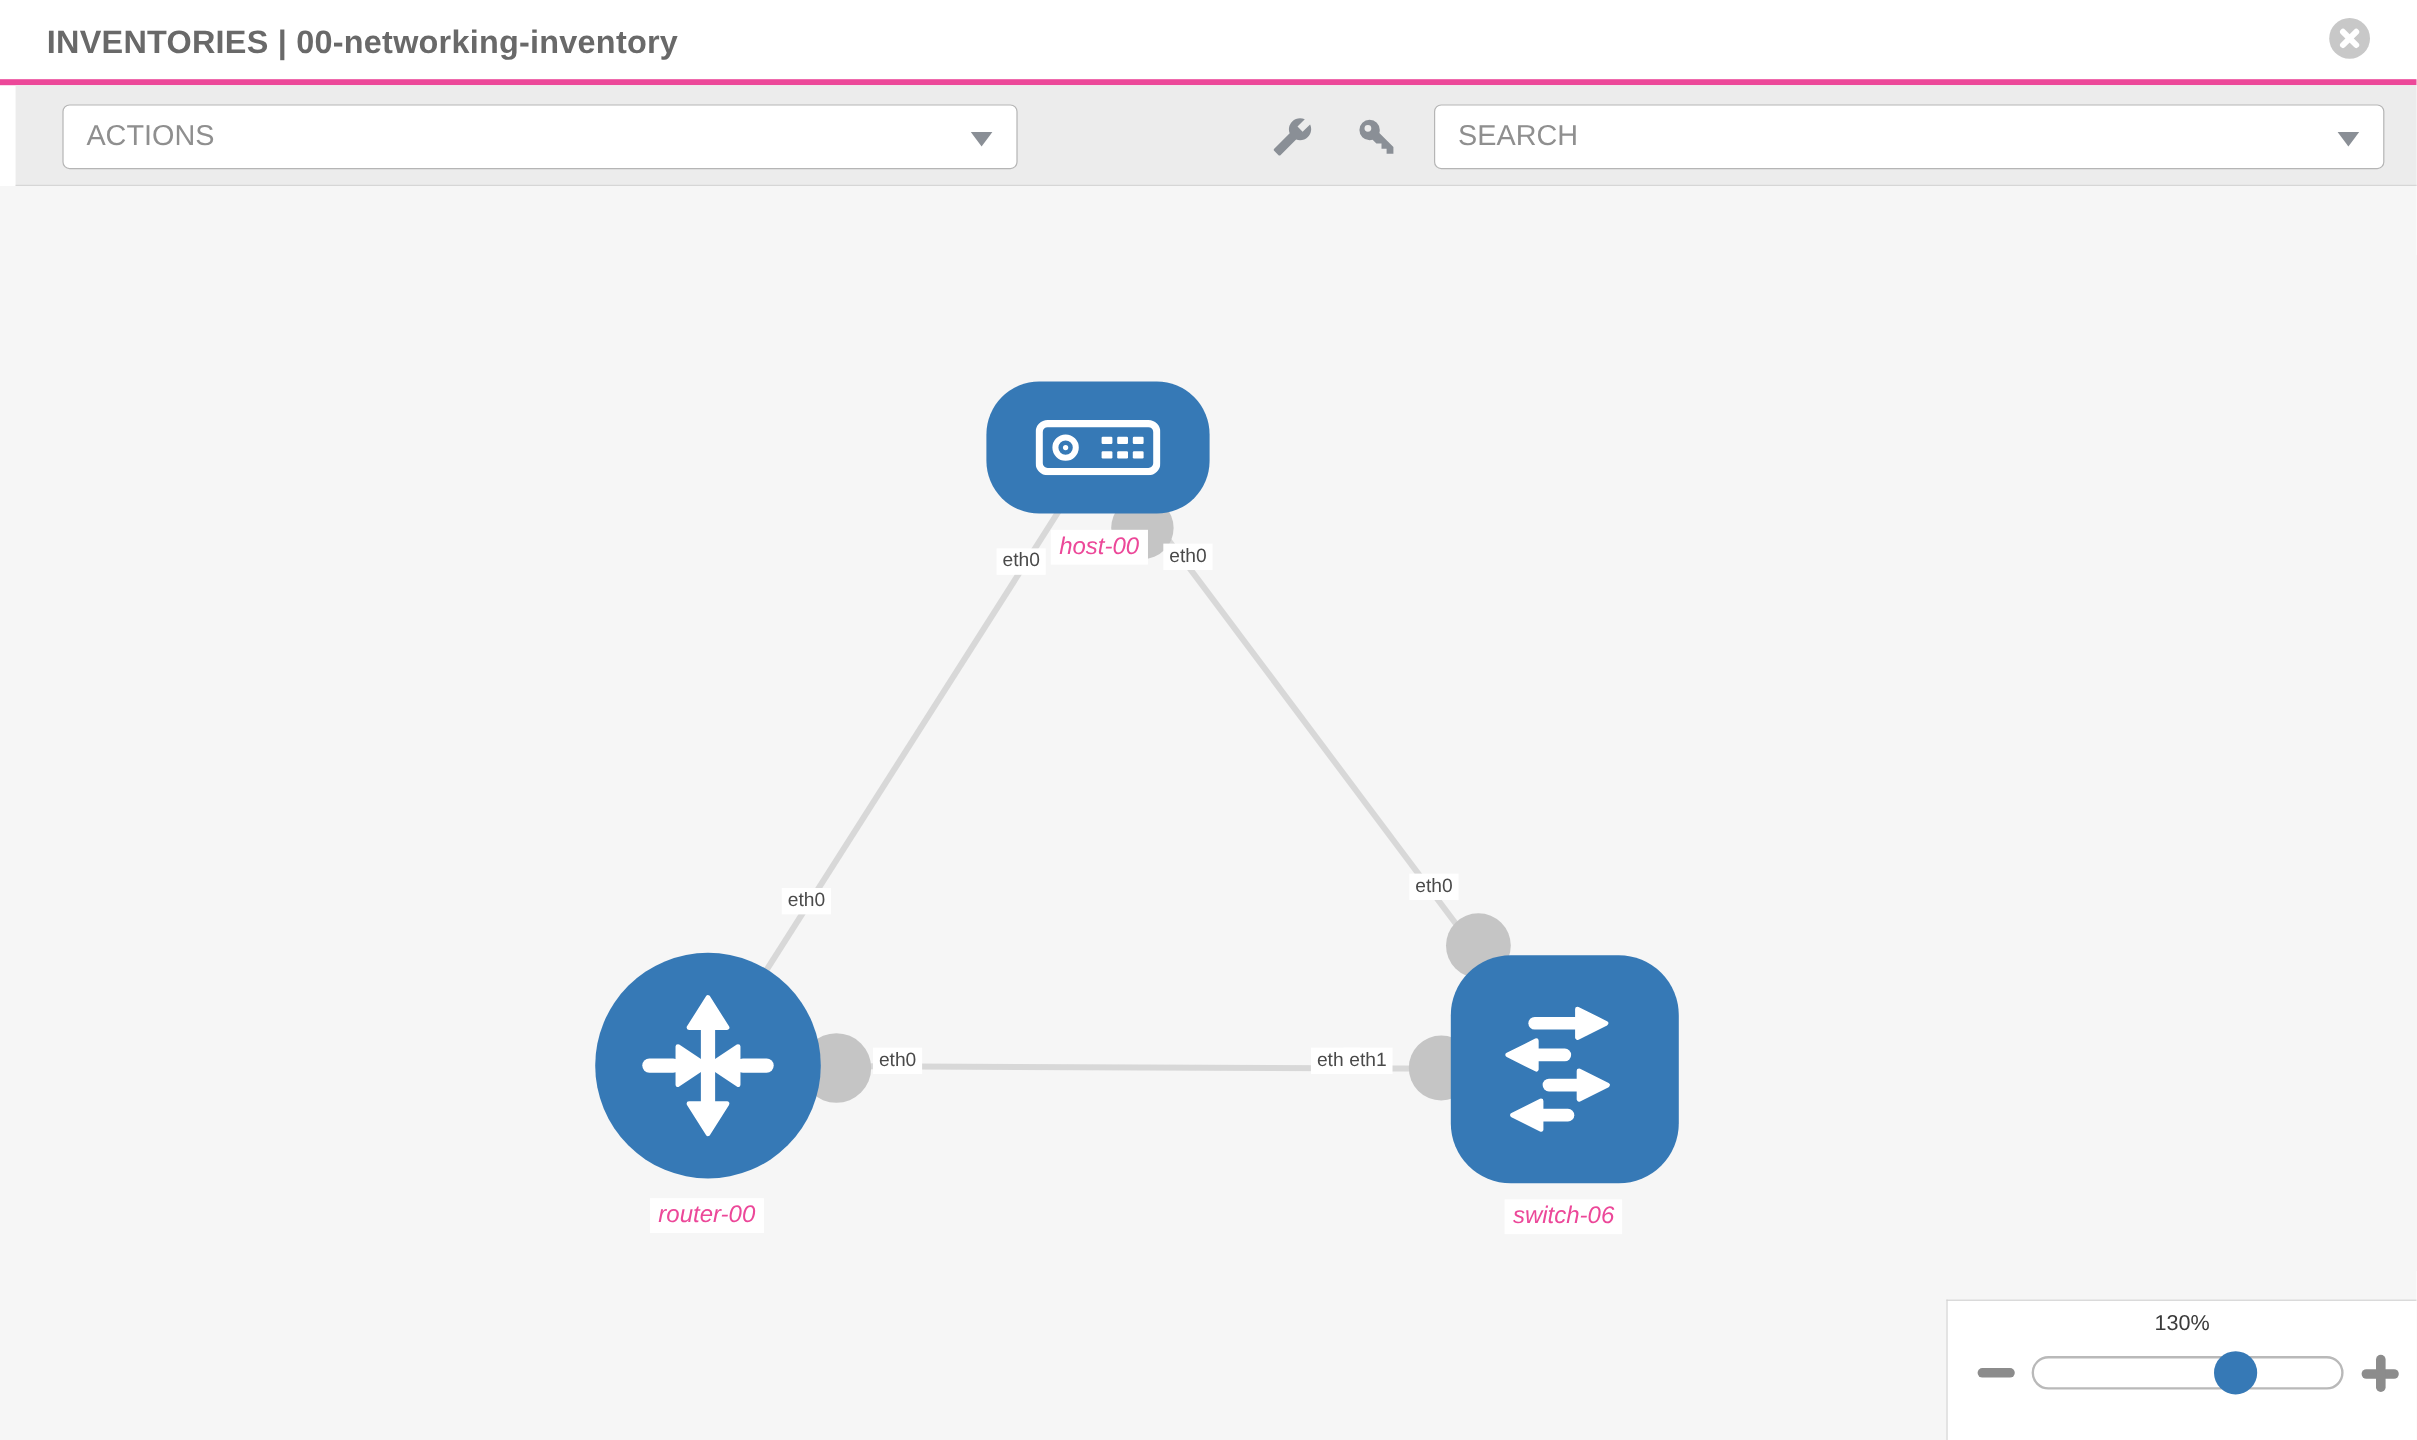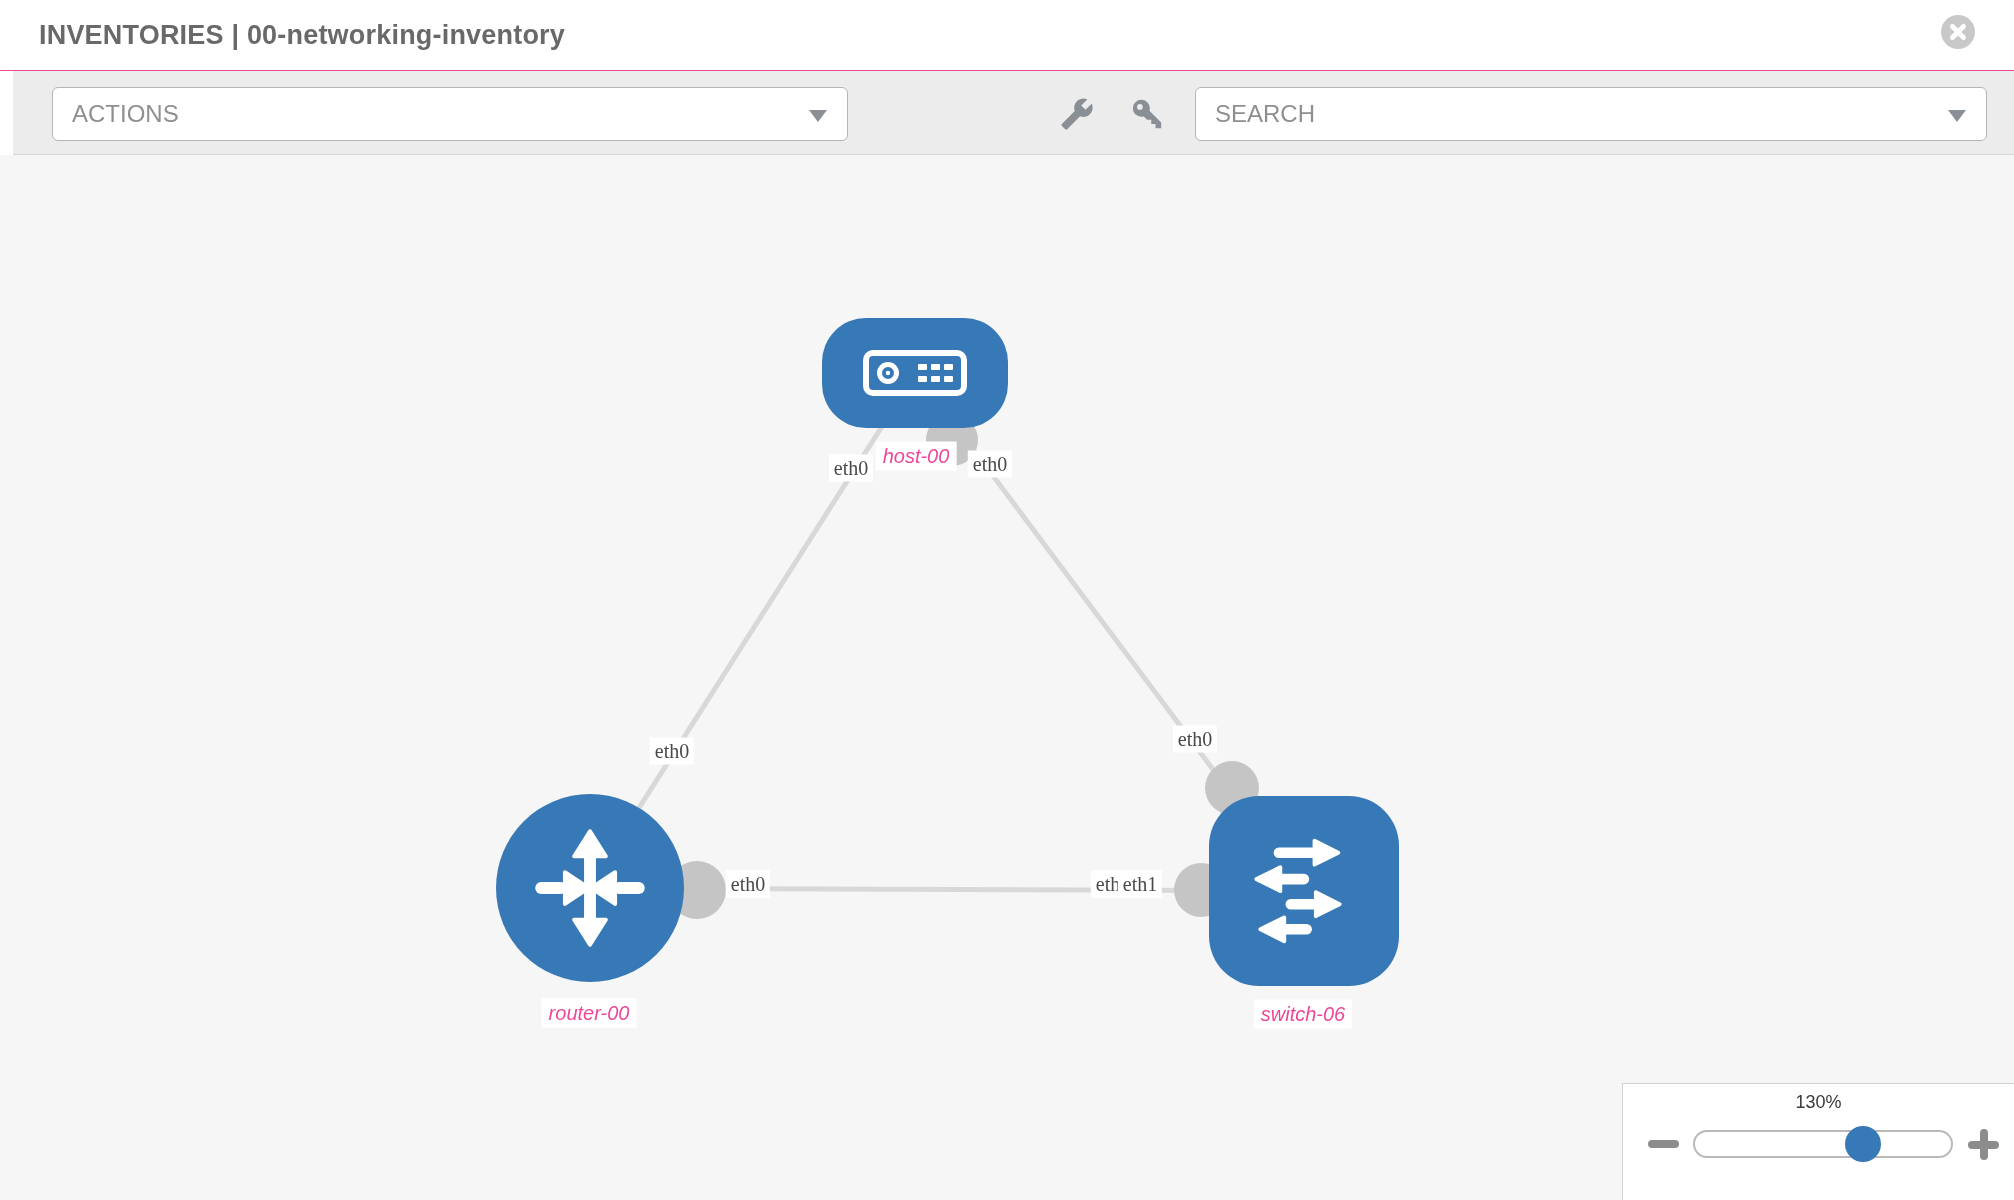--- a/index.html
+++ b/index.html
@@ -1,21 +1,21 @@
 <!DOCTYPE html>
 <html><head>
 <meta charset="utf-8">
 <style>
   * { margin:0; padding:0; box-sizing:border-box; }
   html,body { width:2014px; height:1200px; background:#fff; }
   body { font-family:"Liberation Sans","DejaVu Sans",sans-serif; }
   .app { position:relative; width:2014px; height:1200px; overflow:hidden; background:#fff; }
 
   
-  .header { position:absolute; left:0; top:0; width:2014px; height:71px; background:#fff; border-bottom:1px solid #ec4899; }
+  .header { position:absolute; left:0; top:0; width:2014px; height:71px; background:#fff; border-bottom:5px solid #ec4899; }
   .page-title { position:absolute; left:39px; top:0; height:70px; line-height:70px; font-size:27px; font-weight:bold; color:#696969; letter-spacing:.2px; }
   .close-btn { position:absolute; left:1941px; top:15px; width:34px; height:34px; border-radius:50%; background:#c8c8c8; cursor:pointer; }
   .close-btn svg { position:absolute; left:0; top:0; }
 
   
   .toolbar { position:absolute; left:13px; top:71px; width:2014px; height:84px; background:#ececec; border-bottom:1px solid #d6d6d6; }
   .combo { position:absolute; top:16px; height:54px; background:#fff; border:1px solid #b5b5b5; border-radius:6px; color:#8f8f8f; font-size:24px; cursor:pointer; }
   .combo .combo-text { position:absolute; left:19px; top:0; height:52px; line-height:52px; }
   .caret { position:absolute; right:20px; top:22px; width:0; height:0; border-left:9px solid transparent; border-right:9px solid transparent; border-top:12px solid #8a8f96; }
   .combo-actions { left:39px; width:796px; }
@@ -29,21 +29,21 @@
   
   .canvas { position:absolute; left:0; top:155px; width:2014px; height:1045px; background:#f6f6f6; overflow:hidden; }
   .links-svg { position:absolute; left:0; top:0; z-index:1; }
   .connector { position:absolute; border-radius:50%; background:#c5c5c5; z-index:2; }
   .node { position:absolute; background:#3679b6; z-index:3; cursor:pointer; display:flex; align-items:center; justify-content:center; }
   .node-host { left:822px; top:163px; width:186px; height:110px; border-radius:44px; }
   .node-router { left:496px; top:639px; width:188px; height:188px; border-radius:50%; }
   .node-switch { left:1209px; top:641px; width:190px; height:190px; border-radius:50px; }
   .lbl { position:absolute; transform:translate(-50%,-50%); background:#fff; white-space:nowrap; }
   .node-label { font-size:20px; color:#ec4899; padding:3px 7px; z-index:4;font-style:italic; }
-  .iface-label { font-size:20px; color:#4a4a4a; padding:2px 5px; z-index:5;font-family:Liberation Serif, serif; }
+  .iface-label { font-size:16px; color:#4a4a4a; padding:2px 5px; z-index:5; }
   .iface-label.overlap-front { z-index:6; }
 
   
   .zoom-panel { position:absolute; left:1622px; top:1083px; width:392px; height:117px; background:#fff; border-top:1px solid #d2d2d2; border-left:1px solid #d2d2d2; z-index:10; }
   .zoom-level { position:absolute; left:0; top:8px; width:100%; text-align:center; font-size:18px; color:#3a3a3a; }
   .zoom-minus { position:absolute; left:25px; top:56px; width:31px; height:8px; border-radius:4px; background:#8c8c8c; cursor:pointer; }
   .zoom-track { position:absolute; left:70px; top:46px; width:260px; height:28px; border:2px solid #b9b9b9; border-radius:14px; background:#fff; cursor:pointer; }
   .zoom-thumb { position:absolute; left:222px; top:42px; width:36px; height:36px; border-radius:50%; background:#3679b6; cursor:grab; }
   .zoom-plus { position:absolute; left:345px; top:45px; width:31px; height:31px; cursor:pointer; }
   .zoom-plus .h { position:absolute; left:0; top:11.5px; width:31px; height:8px; border-radius:4px; background:#8c8c8c; }

